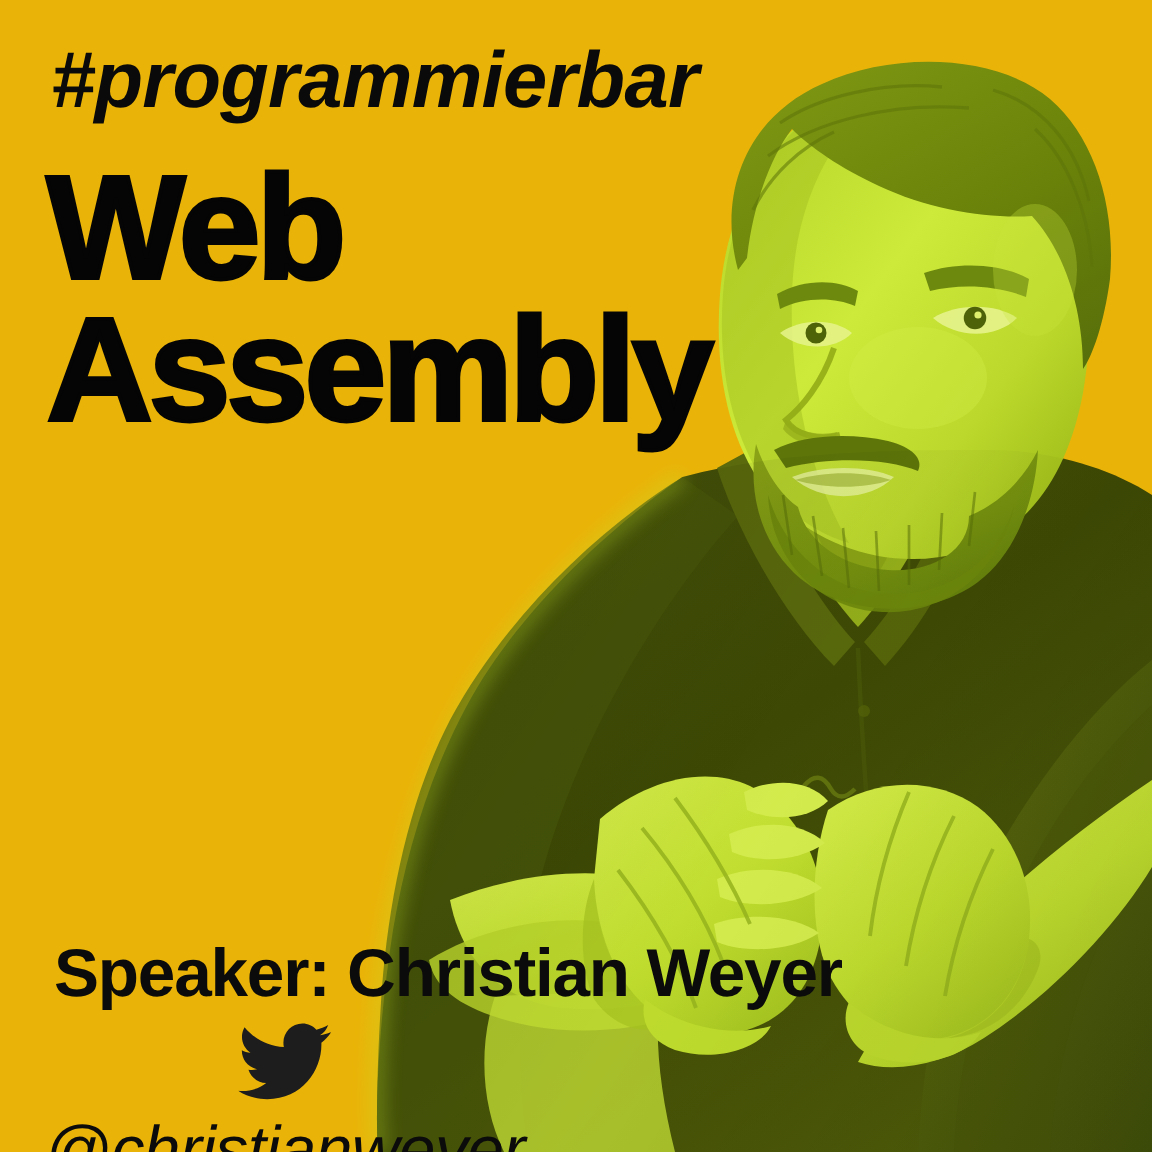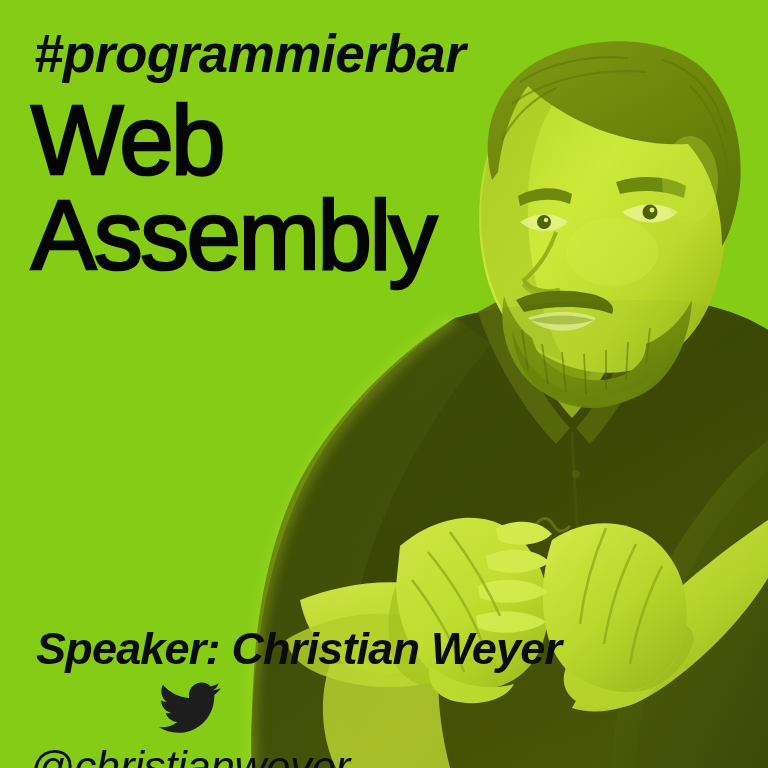--- a/index.html
+++ b/index.html
@@ -49,38 +49,37 @@
     font-weight: 700;
     font-style: italic;
     letter-spacing: -0.5px;
     color: #0a0a0a;
     white-space: nowrap;
   }
 
   #episode-title {
     position: absolute;
     left: 31px;
-    top: 93px;
+    top: 104px;
     font-size: 98px;
     line-height: 0.97;
-    font-weight: 400;
+    font-weight: 700;
     letter-spacing: -2.6px;
     color: #050505;
     white-space: pre;
     -webkit-text-stroke: 2.6px #050505;
   }
 
   #speaker-line {
     position: absolute;
     left: 36px;
     top: 626px;
     font-size: 45px;
     line-height: 1;
     font-weight: 700;
-    font-style: italic;
     letter-spacing: -0.8px;
     color: #0b0b0b;
     white-space: nowrap;
   }
 
   #handle-row {
     position: absolute;
     left: 30px;
     top: 682px;
     display: flex;
@@ -102,21 +101,21 @@
     letter-spacing: -0.4px;
     color: #0b0b0b;
     white-space: nowrap;
     position: relative;
     top: 1px;
   }
 </style>
 </head>
 <body>
 
-<div id="cover" style="background: #84cc16;">
+<div id="cover" style="background: #eab308;">
 
   <div id="portrait-layer">
     <svg id="portrait-svg" viewBox="0 0 768 768" xmlns="http://www.w3.org/2000/svg">
       <defs>
 
         <linearGradient id="gSkin" x1="0.15" y1="0.1" x2="0.95" y2="0.9">
           <stop offset="0%" stop-color="#b9d82a"></stop>
           <stop offset="38%" stop-color="#cdea3a"></stop>
           <stop offset="72%" stop-color="#bcd82c"></stop>
           <stop offset="100%" stop-color="#9dbb18"></stop>

